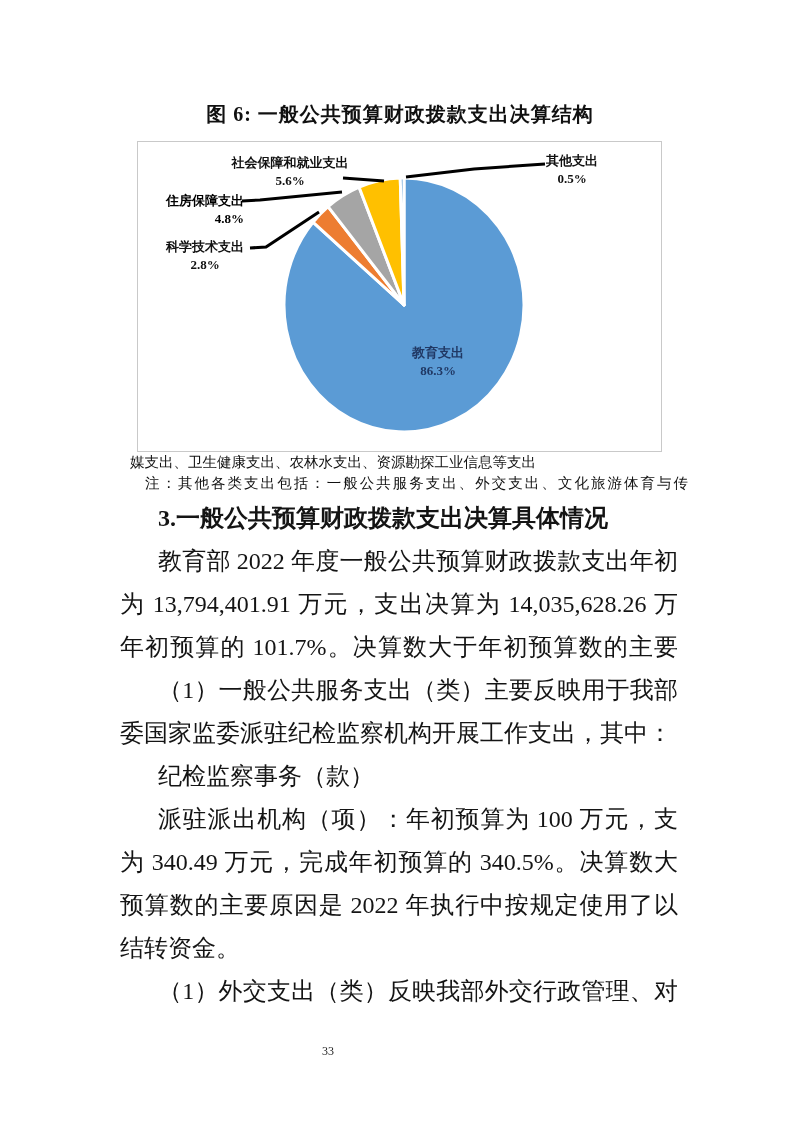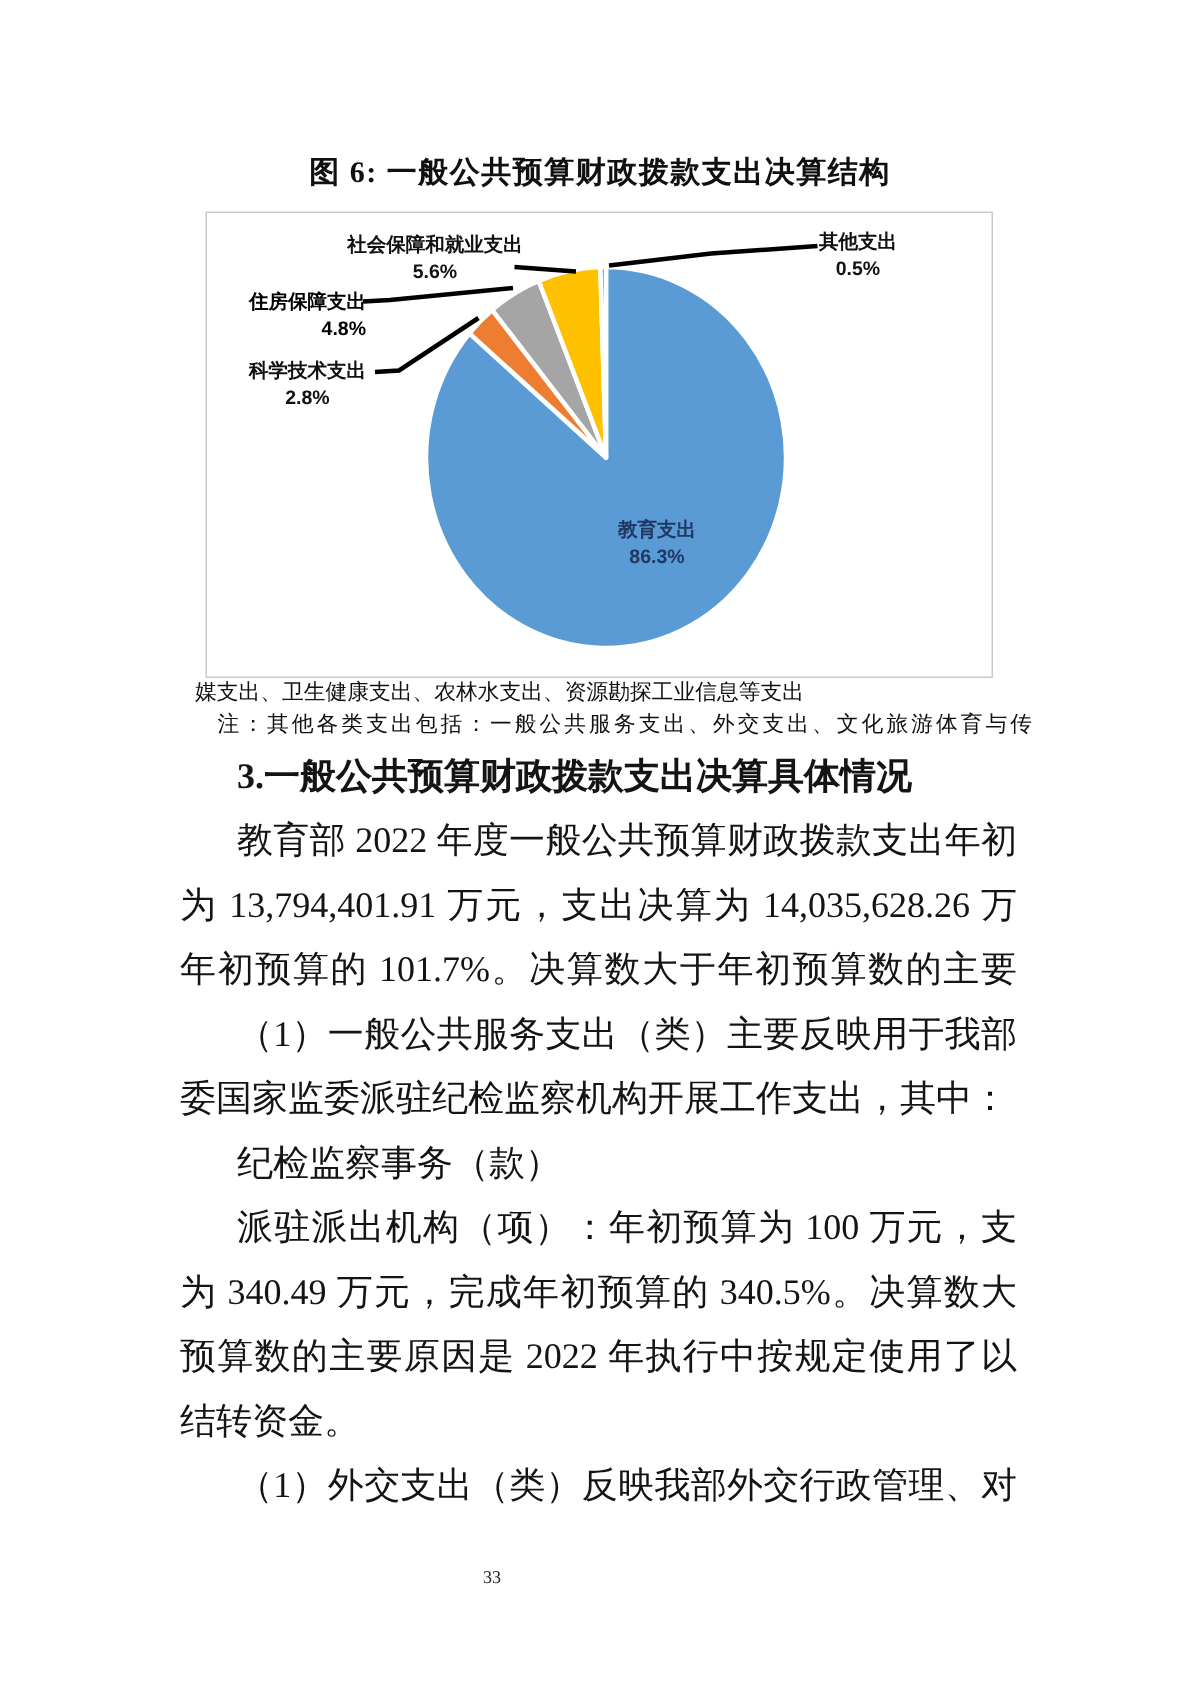--- a/index.html
+++ b/index.html
@@ -13,21 +13,21 @@
     text-align:center; font-size:20px; font-weight:700; letter-spacing:1px;
     font-family:"Liberation Serif","DejaVu Serif",serif; color:#101010;
   }
   .chart-box {
     position:absolute; left:137px; top:141px; width:523px; height:309px;
     border:1px solid #c9c9c9; background:#ffffff;
   }
   .chart-box svg { position:absolute; left:0; top:0; }
   .pie-label {
     position:absolute; transform:translateX(-50%);
-    text-align:center; font-family:Liberation Sans, sans-serif;
+    text-align:center; font-family:Liberation Serif, serif;
     font-size:13px; font-weight:700; line-height:18px; color:#111111;
     white-space:nowrap;
   }
   .note {
     position:absolute; left:130px; top:452px; width:558px;
     font-size:14.5px; line-height:21px; color:#111111;
   }
   .note-line { height:21px; overflow:hidden; }
   .note-line.indent1 { text-indent:15px; }
   .note-line.stretch { text-align:justify; text-align-last:justify; }

